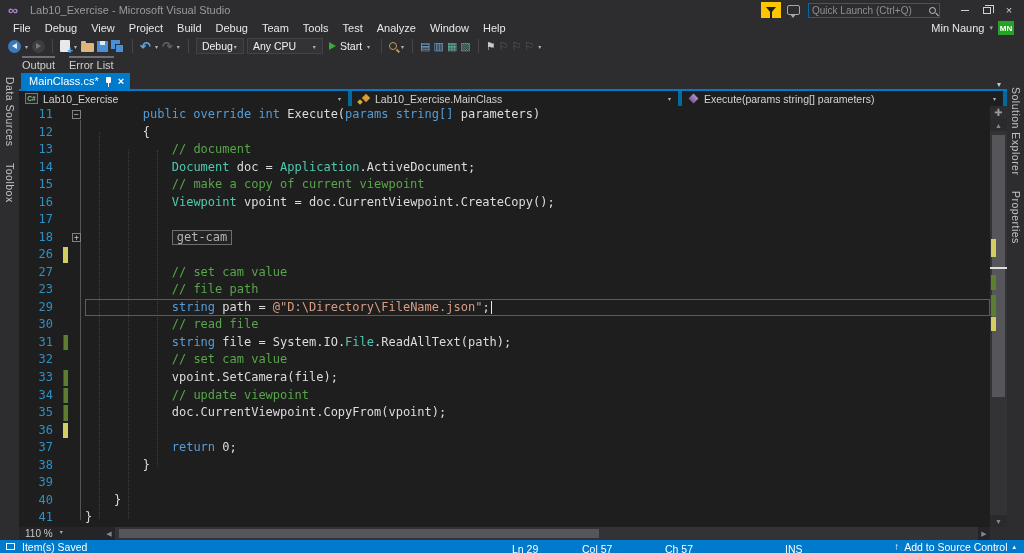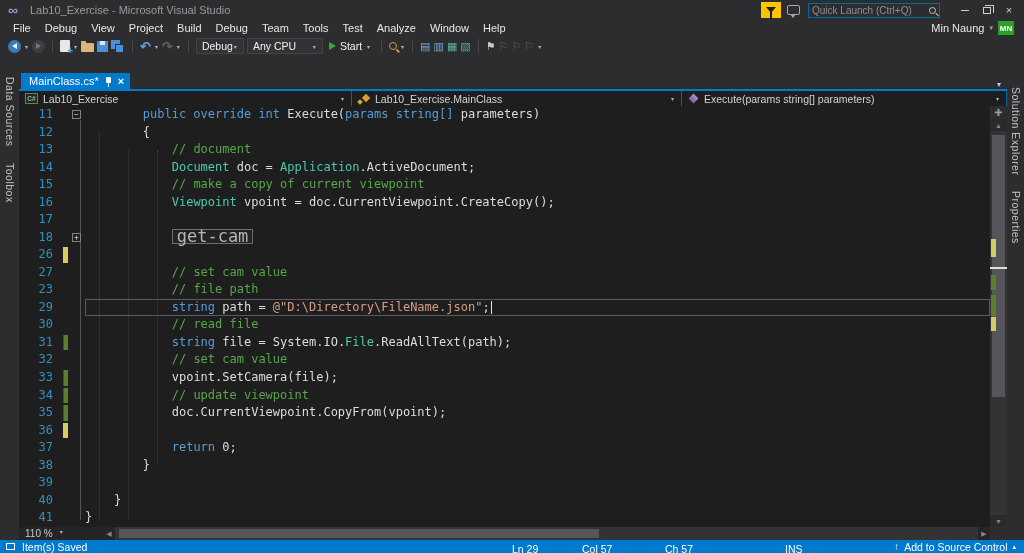--- a/index.html
+++ b/index.html
@@ -78,21 +78,21 @@
   .tabrow { height:16px; display:flex; align-items:flex-end; }
   .doc-tab { height:16px; background:#007acc; color:#fff; display:flex; align-items:center; gap:6px; padding:0 6px 0 8px; font-size:11px; margin-left:2px;text-align:right; }
   .pin { width:7px; height:11px; position:relative; }
   .pin::before { content:""; position:absolute; left:1px; top:1px; width:5px; height:6px; background:#fff; border-radius:1px; }
   .pin::after { content:""; position:absolute; left:3px; top:7px; width:1px; height:4px; background:#fff; }
   .tab-close { font-size:11px; font-weight:bold; color:#fff; line-height:11px; }
   .tab-overflow { margin-left:auto; color:#c8c8c8; font-size:8px; padding-right:6px; }
   .blue-line { height:2px; background:#007acc; }
 
   .navbar { height:15px; background:#1e1e1e; display:flex; font-size:10.5px; color:#d4d4d4; }
-  .nav-sec { display:flex; align-items:center; gap:5px; padding:0 6px; border-right:1px solid #0369a1; }
+  .nav-sec { display:flex; align-items:center; gap:5px; padding:0 6px; border-right:4px solid #0369a1; }
   .nav-sec .caret { margin-left:auto; }
   .nav-sec.s1 { width:333px; } .nav-sec.s2 { width:330px; } .nav-sec.s3 { flex:1; }
   .csproj-ico { width:13px; height:11px; border:1px solid #5a8a5a; color:#8cc08c; font-size:6.5px; font-weight:bold; display:flex; align-items:center; justify-content:center; background:#26262a; }
   .class-ico { width:12px; height:11px; position:relative; }
   .class-ico::before { content:""; position:absolute; right:1px; top:2px; width:6px; height:6px; background:#dd9933; transform:rotate(45deg); }
   .class-ico::after { content:""; position:absolute; left:0; bottom:0; width:4px; height:4px; background:#c8b232; transform:rotate(45deg); }
   .method-ico { width:11px; height:11px; position:relative; }
   .method-ico::before { content:""; position:absolute; left:2px; top:2px; width:7px; height:7px; background:linear-gradient(180deg,#a98fc5,#7e5ba6); transform:rotate(45deg); }
 
   
@@ -107,21 +107,21 @@
   .ln-bar.yellow { background:#d4cd61; }
   .ln-bar.green { background:#5b7e2f; border-left:1px solid #3c5420; }
   .ln-fold { width:17px; flex:none; display:flex; align-items:center; justify-content:center; position:relative; z-index:2; }
   .fold-box { width:9px; height:9px; border:1px solid #808080; background:#1e1e1e; color:#c8c8c8; font-size:8px; line-height:7px; text-align:center; display:block; }
   .ln-code { flex:1; color:#dcdcdc; position:relative; z-index:1; }
   .ln-code .k { color:#569cd6; }
   .ln-code .t { color:#4ec9b0; }
   .ln-code .c { color:#57a64a; }
   .ln-code .s { color:#d69d85; }
   .code-row.current .ln-code { outline:1px solid #5a5a60; outline-offset:-1px; }
-  .collapsed-box { display:inline-block; border:1px solid #6e6e6e; color:#b4b4b4; background:#232326; padding:0 4px; line-height:13px; font-size:17px; }
+  .collapsed-box { display:inline-block; border:1px solid #6e6e6e; color:#b4b4b4; background:#232326; padding:0 4px; line-height:13px; font-size:12px; }
   .caret-i { display:inline-block; width:1.5px; height:13px; background:#e8e8e8; vertical-align:text-bottom; margin-left:1px; }
 
   
   .vscroll { width:17px; flex:none; background:#2a2a2d; display:flex; flex-direction:column; position:relative; }
   .vs-split { height:13px; display:flex; align-items:center; justify-content:center; color:#9a9a9a; font-size:10px; background:#2d2d30; }
   .vs-arrow { height:12px; display:flex; align-items:center; justify-content:center; color:#85858a; font-size:7px; }
   .vs-track { flex:1; position:relative; background:#333336; }
   .vs-thumb { position:absolute; left:2px; right:2px; top:4px; height:262px; background:#55555a; }
   .vs-mark { position:absolute; left:1px; width:5px; }
   .vs-mark.yellow { background:#d4cd61; }
@@ -237,20 +237,24 @@
     <span class="tbx c-teal">▦</span>
     <span class="tbx c-teal">▧</span>
     <span class="tb-sep"></span>
     <span class="tbx c-lite">⚑</span>
     <span class="tbx c-dim">⚐</span>
     <span class="tbx c-dim">⚐</span>
     <span class="tbx c-dim">⚐</span>
     <span class="caret">▾</span>
   </div>
 
+  <div class="tooltabs">
+    <span class="tool-tab">Output</span>
+    <span class="tool-tab">Error List</span>
+  </div>
 
   <div class="main">
 
     <div class="side-strip">
       <span class="v-tab">Data Sources</span>
       <span class="v-tab">Toolbox</span>
     </div>
 
     <div class="center">
       <div class="tabrow">

